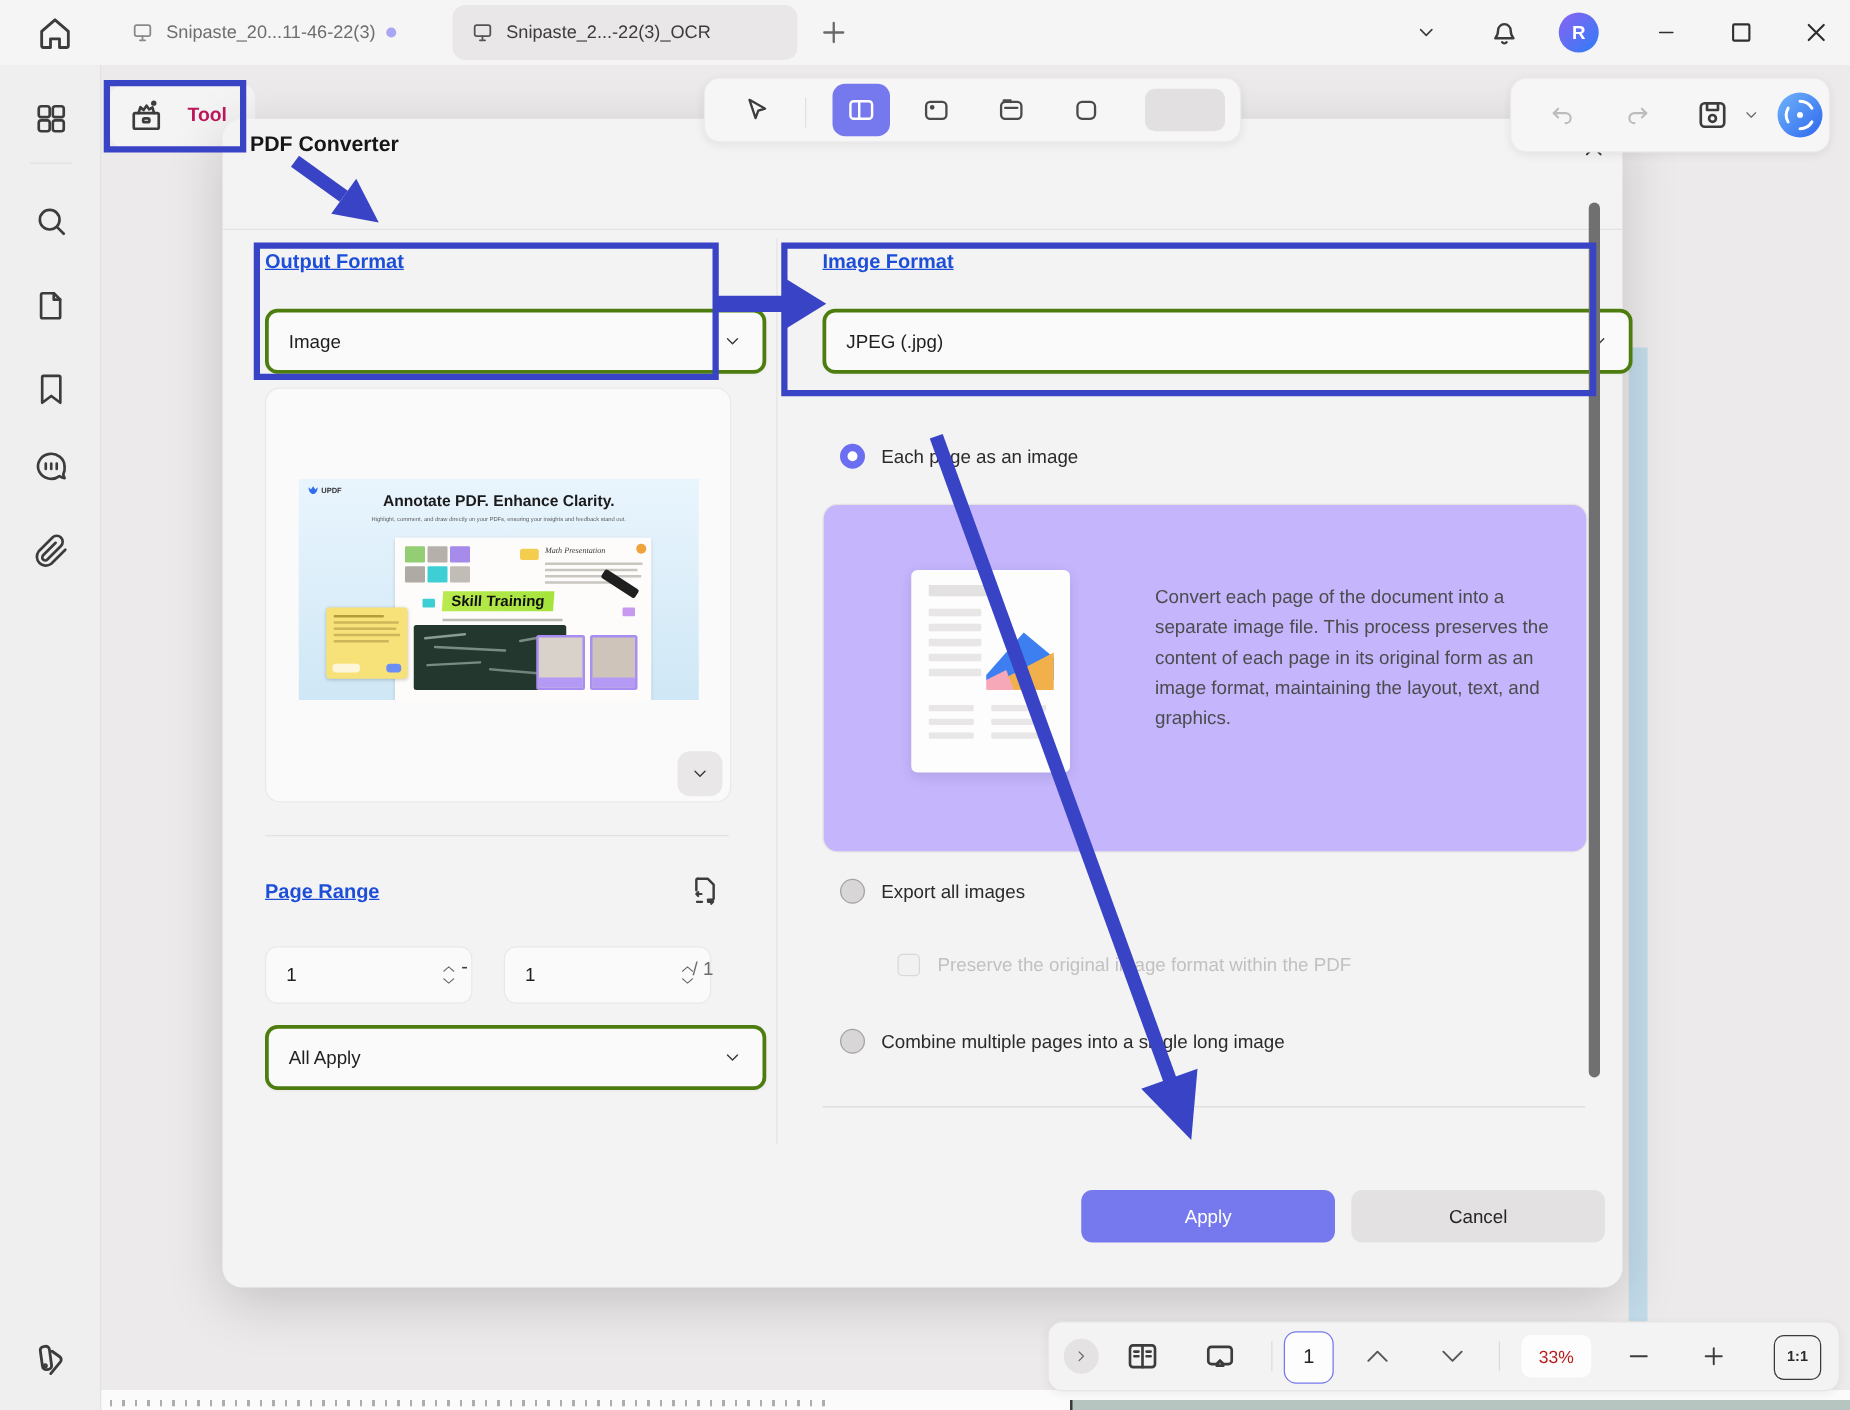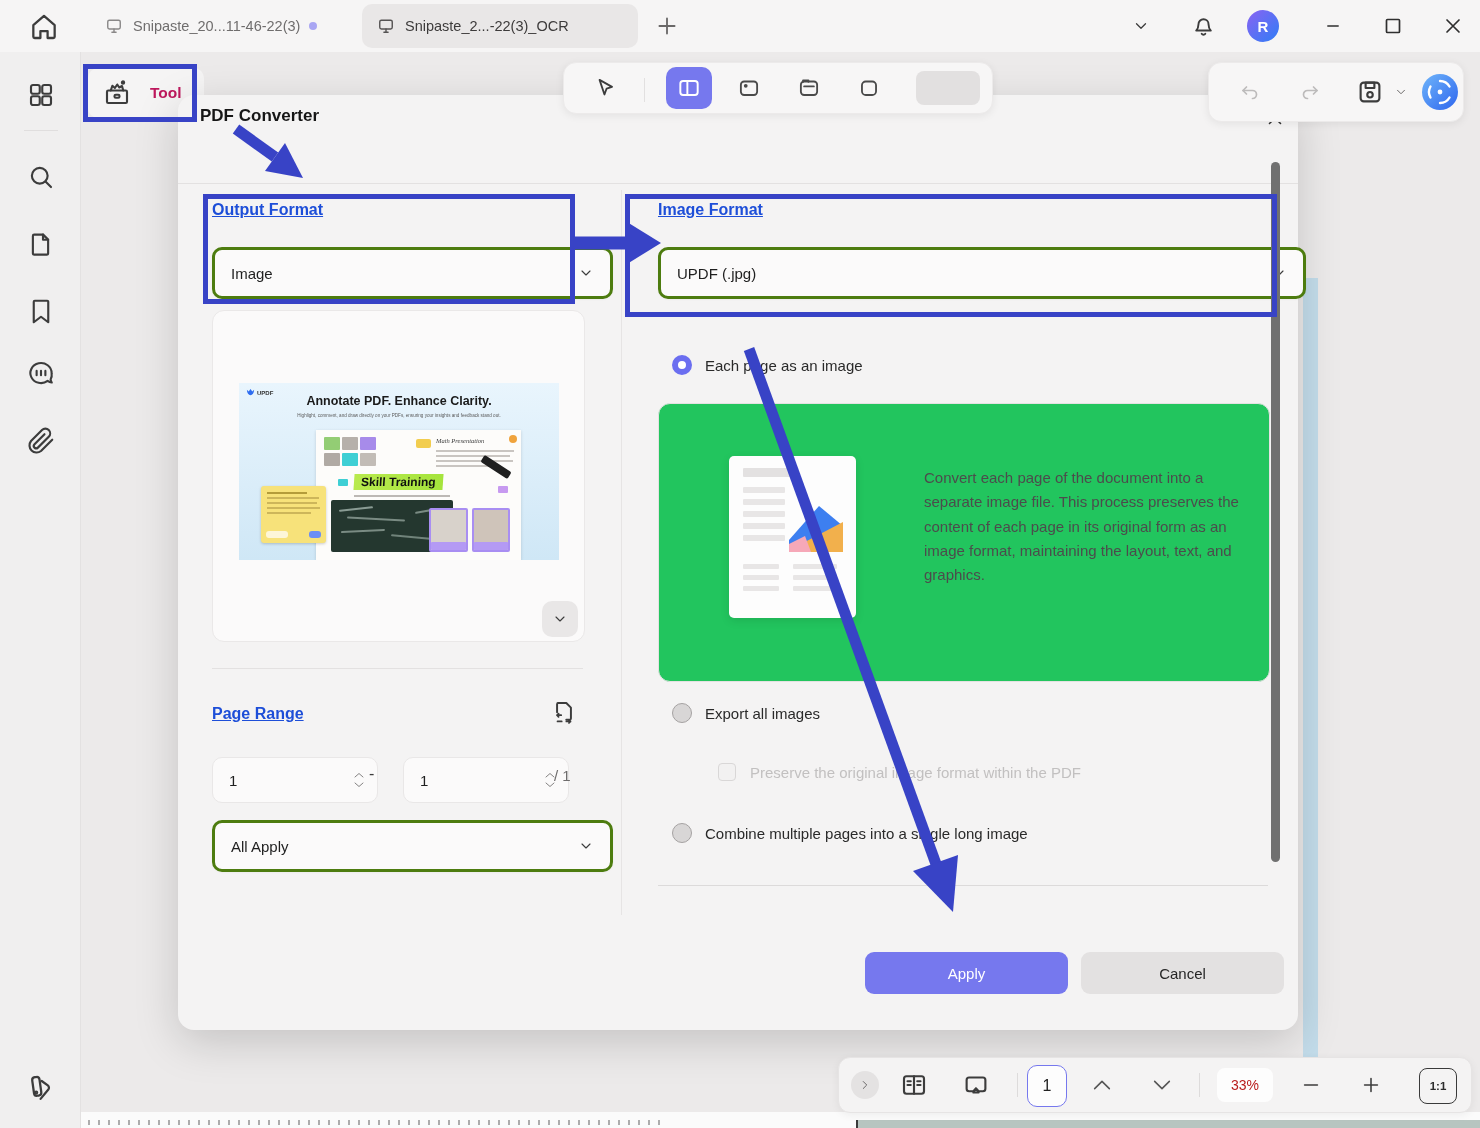--- a/index.html
+++ b/index.html
@@ -45,21 +45,21 @@
        display:flex;align-items:center;padding:0 16px;font-size:15px;color:#1f1f1f;
        box-shadow:0 1px 2px rgba(0,0,0,.03);}
   .sel .chev{margin-left:auto;}
   .spin{position:absolute;width:136px;height:44px;background:#fbfafa;border:1px solid #e9e7e7;border-radius:10px;
         display:flex;align-items:center;padding:0 12px 0 16px;font-size:15px;color:#1f1f1f;}
   .spin .arrows{margin-left:auto;display:flex;flex-direction:column;gap:2px;}
   .radio-on{width:20px;height:20px;border-radius:50%;background:#fff;border:6px solid #6b6ef0;box-sizing:border-box;}
   .radio-off{width:20px;height:20px;border-radius:50%;background:#d8d6d6;border:1.5px solid #a5a2a2;box-sizing:border-box;}
   .opt-label{font-size:15px;color:#2a2a2a;}
   .cbox{width:18px;height:18px;border-radius:4px;border:1.7px solid #d9d7d7;background:#f2f1f1;box-sizing:border-box;}
-  .desc-card{position:absolute;left:480px;top:308px;width:610px;height:277px;background:#22c55e;
+  .desc-card{position:absolute;left:480px;top:308px;width:610px;height:277px;background:#c4b5fd;
              border:1px solid #e4e2e2;border-radius:12px;}
   .desc-text{position:absolute;left:265px;top:62px;width:330px;font-size:15px;line-height:1.62;color:#4c4c4c;}
   .btn{position:absolute;width:203px;height:42px;border-radius:9px;display:flex;align-items:center;
        justify-content:center;font-size:15px;cursor:default;}
   .btn.apply{background:#7678ee;color:#fff;}
   .btn.cancel{background:#e3e1e1;color:#262626;}
   .scrollthumb{position:absolute;left:1093px;top:67px;width:9px;height:700px;border-radius:5px;background:#707070;}
 
   
   .prev-card{position:absolute;left:34px;top:215px;width:371px;height:330px;background:#fbfafa;
@@ -354,21 +354,21 @@
     <div class="abs" style="left:376px;top:672px;font-size:15px;color:#6e6c6c;">/ 1</div>
     <div class="sel" style="left:34px;top:725px;width:363px;">
       <span>All Apply</span>
       <svg class="chev" width="16" height="16" viewBox="0 0 24 24">
           <path d="M6 9l6 6 6-6" class="ic"></path>
         </svg>
     </div>
 
     <div class="abs sec-label" style="left:480px;top:106px;">Image Format</div>
     <div class="sel" style="left:480px;top:152px;width:610px;">
-      <span>UPDF (.jpg)</span>
+      <span>JPEG (.jpg)</span>
       <svg class="chev" width="16" height="16" viewBox="0 0 24 24">
           <path d="M6 9l6 6 6-6" class="ic"></path>
         </svg>
     </div>
 
     <div class="abs" style="left:494px;top:260px;display:flex;align-items:center;gap:13px;">
       <span class="radio-on"></span>
       <span class="opt-label">Each page as an image</span>
     </div>
 

